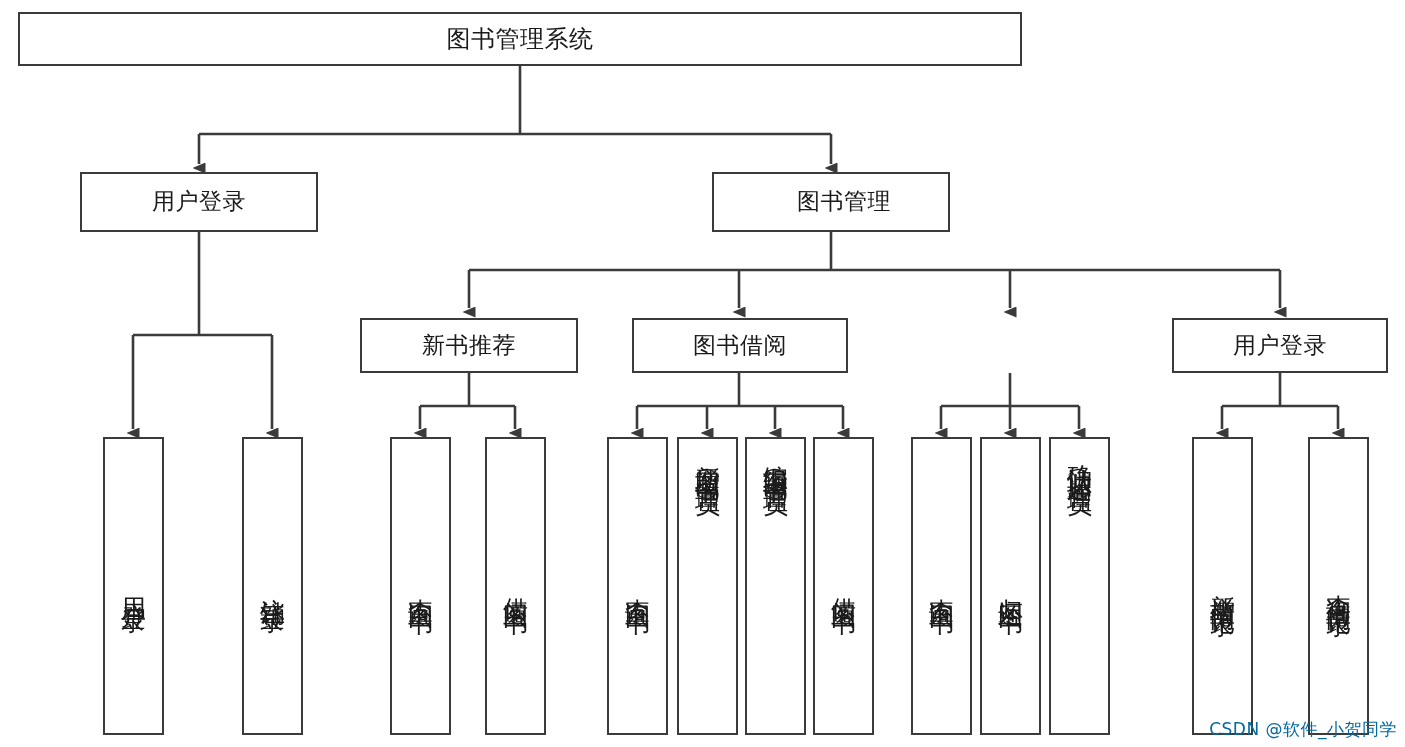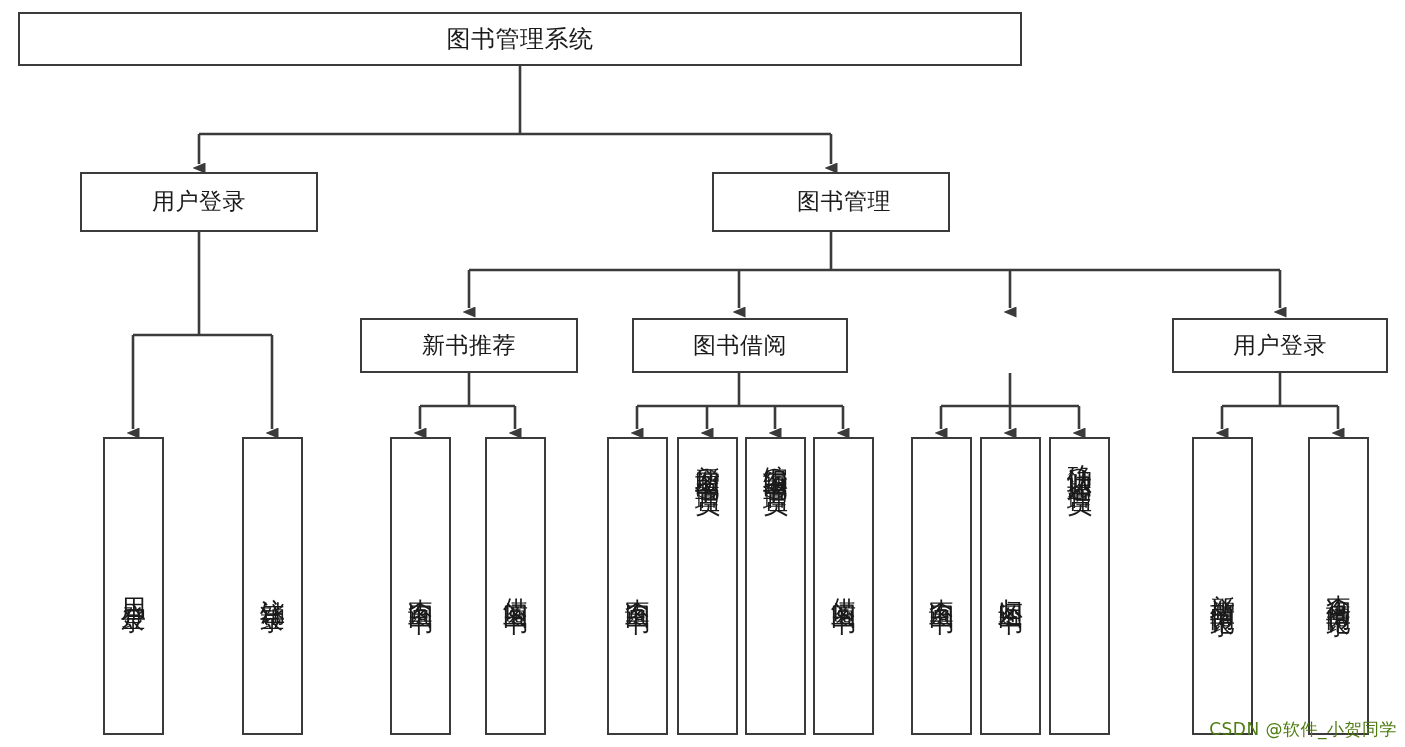--- a/index.html
+++ b/index.html
@@ -66,21 +66,21 @@
   }
   .node.vert.mid {
     align-items: center;
     padding-top: 0;
   }
   .watermark {
     position: absolute;
     right: 8px;
     bottom: 6px;
     font-size: 17px;
-    color: #4d7c0f;
+    color: #0369a1;
     white-space: nowrap;
     letter-spacing: 0.5px;
   }
 </style>
 </head>
 <body>
 
 <div id="diagram-root">
 
   <svg id="connectors" viewBox="0 0 1405 747" xmlns="http://www.w3.org/2000/svg">

